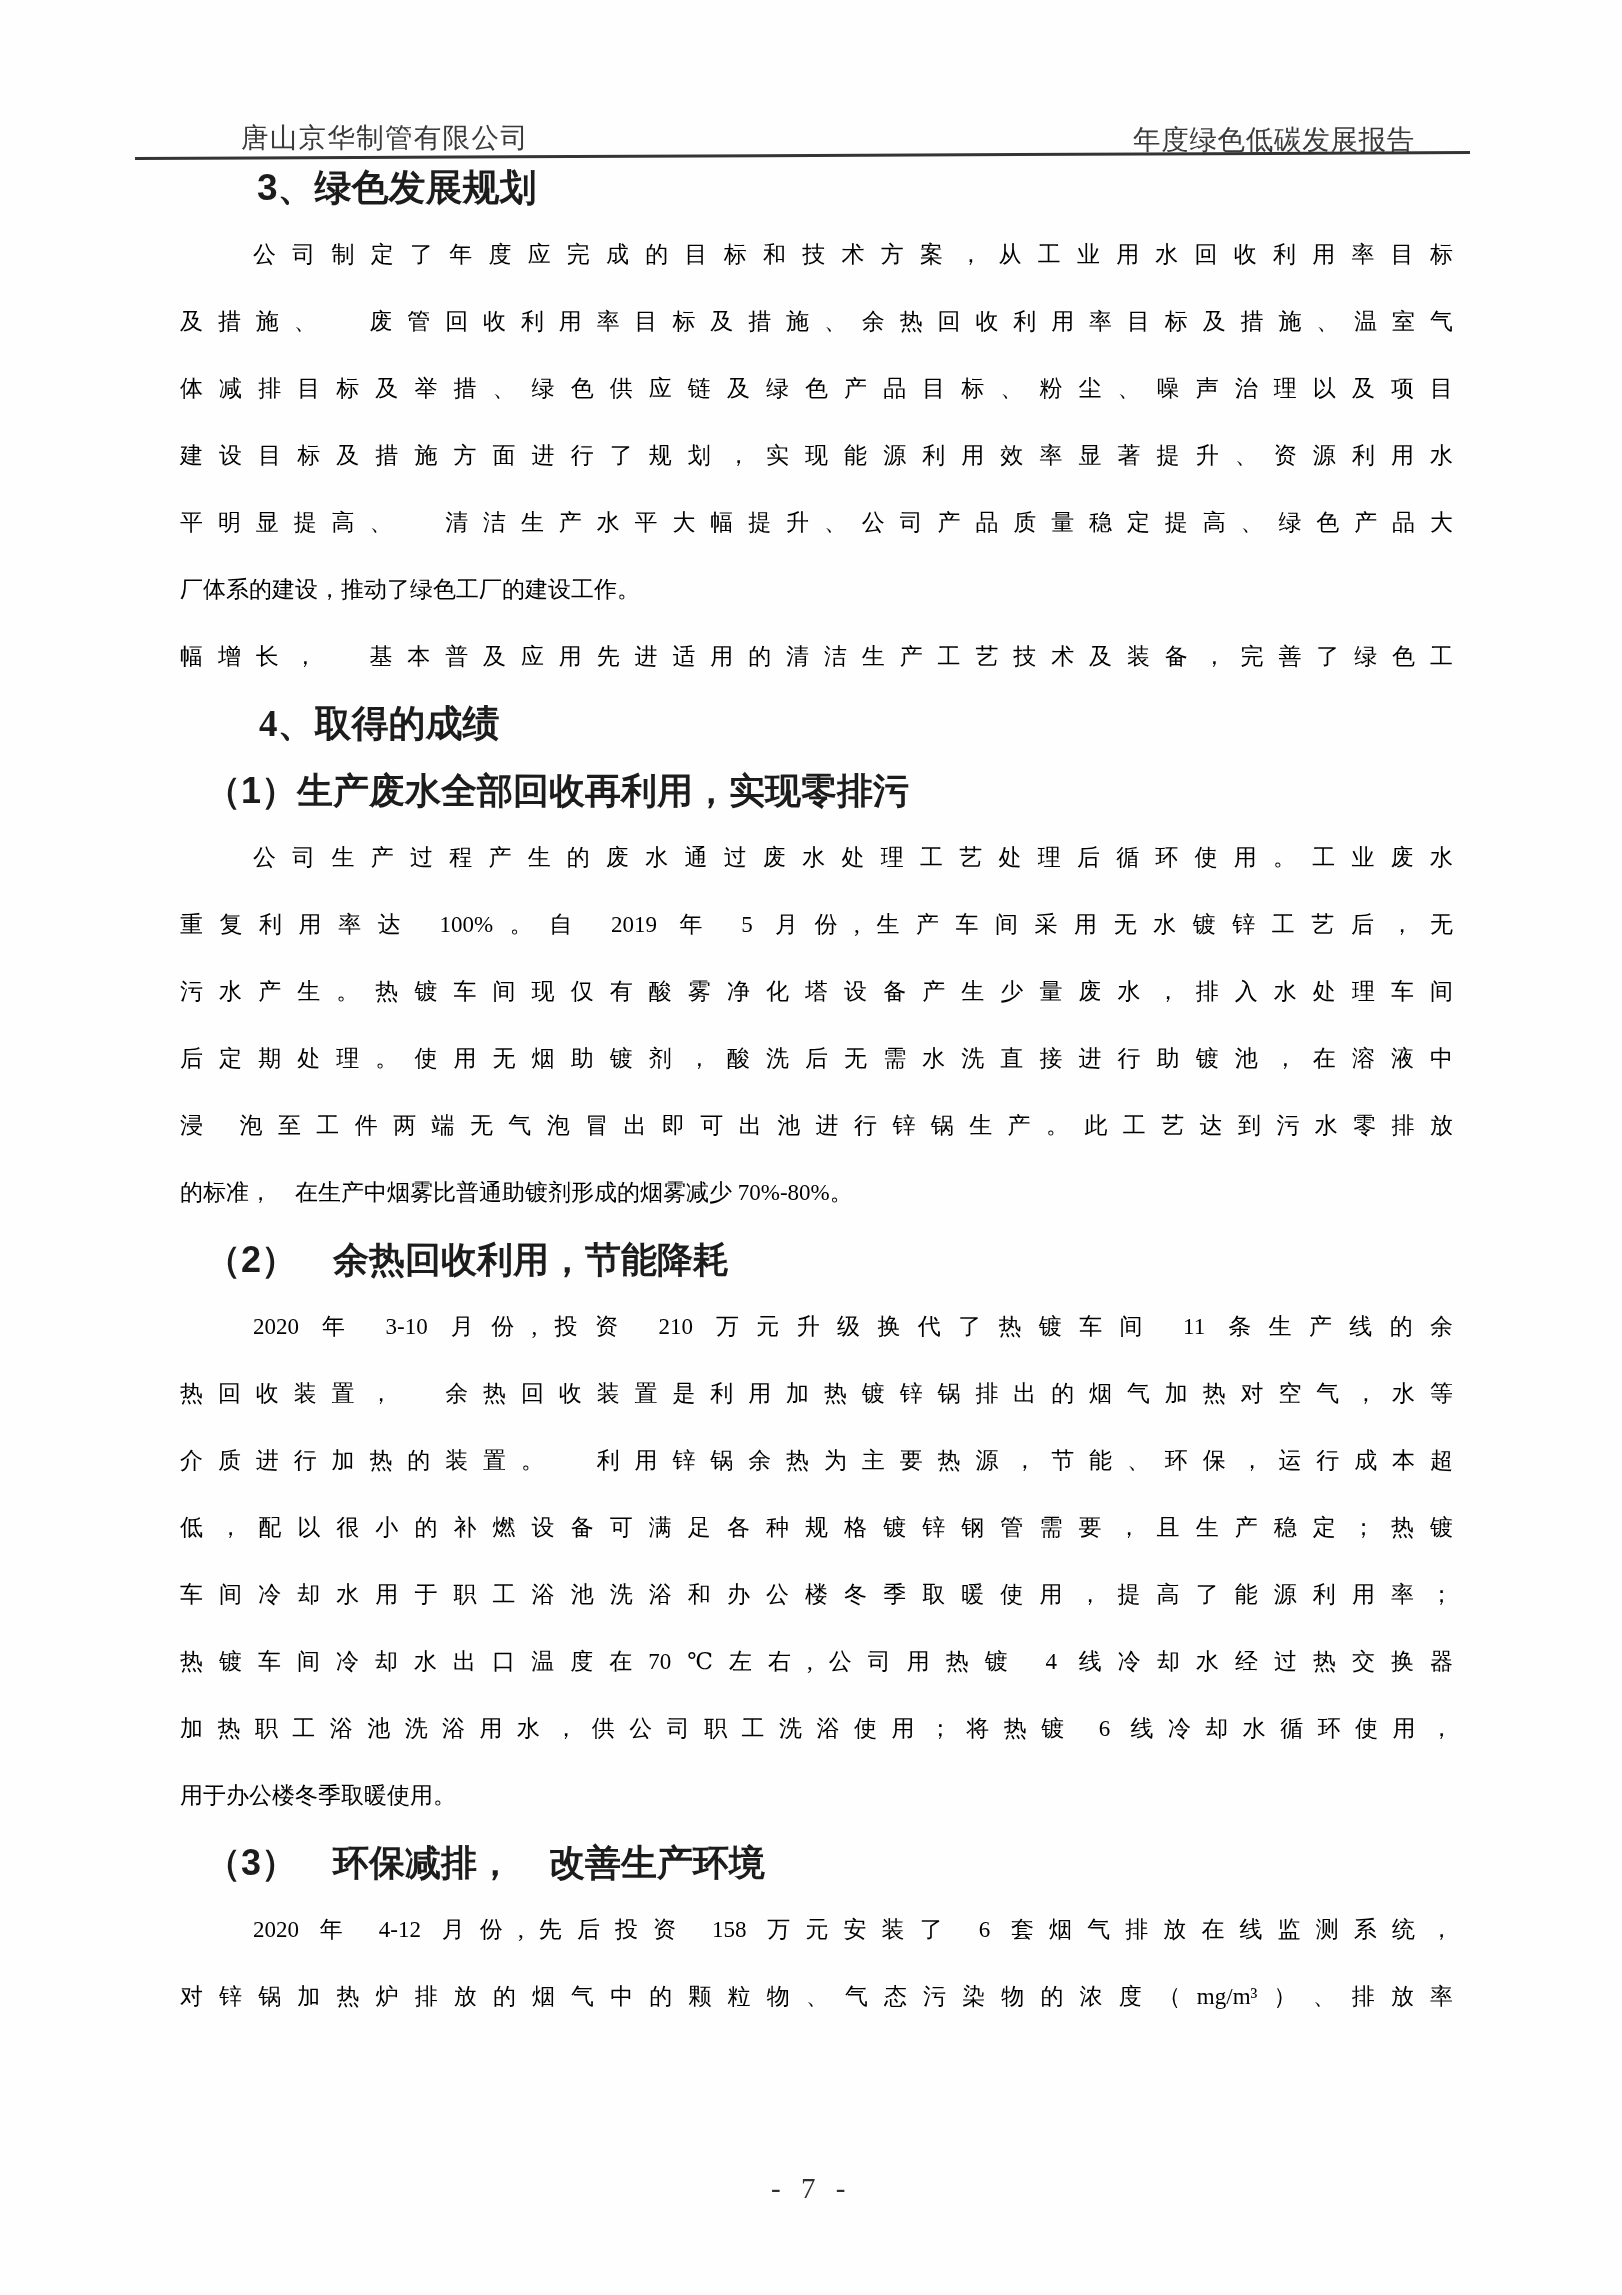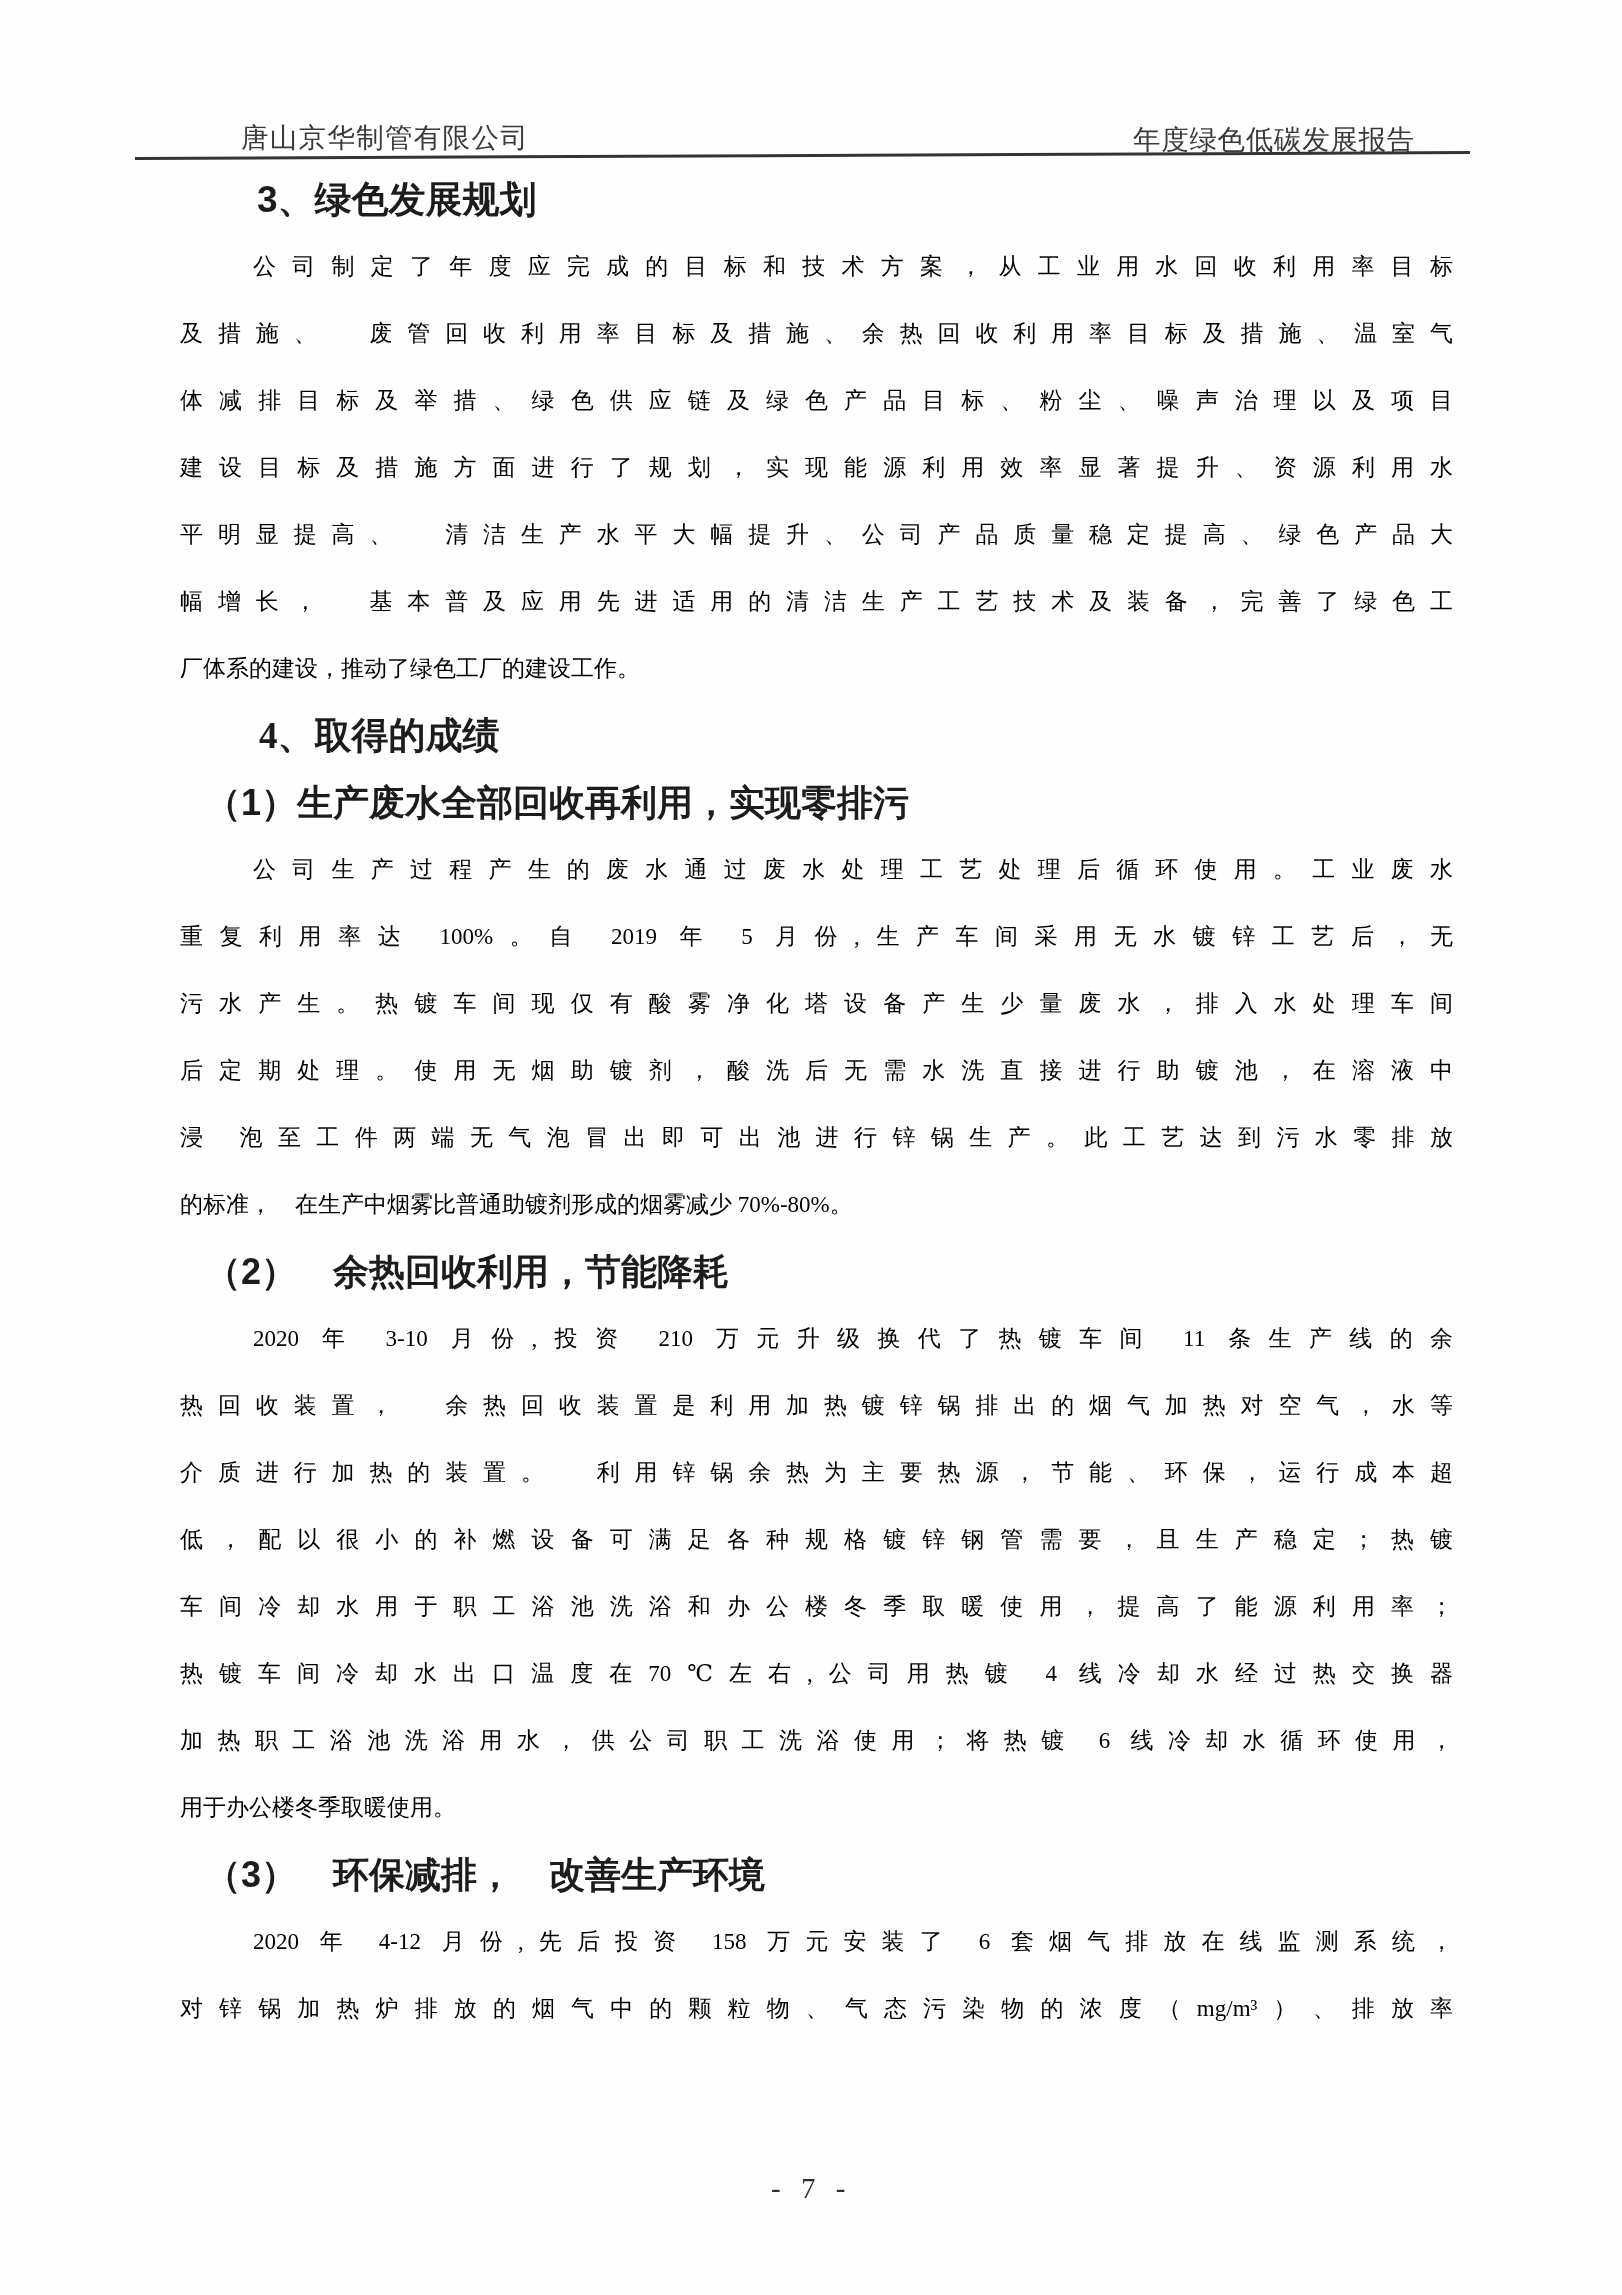--- a/index.html
+++ b/index.html
@@ -41,21 +41,21 @@
     top: 154px;
     width: 1335px;
     height: 3.3px;
     background: #343434;
     transform: rotate(-0.25deg);
   }
   
   .content {
     position: absolute;
     left: 180px;
-    top: 166px;
+    top: 154px;
     width: 1273px;
   }
   .line {
     height: 67px;
     line-height: 67px;
     font-size: 23px;
     white-space: nowrap;
     color: #000000;
   }
   .line.just {
@@ -103,22 +103,22 @@
   </header>
 
   <main class="content">
 
   <div class="line s-heading" style="text-indent: 77px;">3、绿色发展规划</div>
       <div class="line s-body just" style="text-indent: 73px;">公司制定了年度应完成的目标和技术方案，从工业用水回收利用率目标</div>
       <div class="line s-body just">及措施、　废管回收利用率目标及措施、余热回收利用率目标及措施、温室气</div>
       <div class="line s-body just">体减排目标及举措、绿色供应链及绿色产品目标、粉尘、噪声治理以及项目</div>
       <div class="line s-body just">建设目标及措施方面进行了规划，实现能源利用效率显著提升、资源利用水</div>
       <div class="line s-body just">平明显提高、　清洁生产水平大幅提升、公司产品质量稳定提高、绿色产品大</div>
+      <div class="line s-body">厂体系的建设，推动了绿色工厂的建设工作。</div>
       <div class="line s-body just">幅增长，　基本普及应用先进适用的清洁生产工艺技术及装备，完善了绿色工</div>
-      <div class="line s-body">厂体系的建设，推动了绿色工厂的建设工作。</div>
       <div class="line s-heading" style="text-indent: 79px; font-family: Liberation Serif, serif;">4、取得的成绩</div>
       <div class="line s-subheading" style="text-indent: 25px;">（1）生产废水全部回收再利用，实现零排污</div>
       <div class="line s-body just" style="text-indent: 73px;">公司生产过程产生的废水通过废水处理工艺处理后循环使用。工业废水</div>
       <div class="line s-body just">重复利用率达 100%。自 2019 年 5 月份,生产车间采用无水镀锌工艺后，无</div>
       <div class="line s-body just">污水产生。热镀车间现仅有酸雾净化塔设备产生少量废水，排入水处理车间</div>
       <div class="line s-body just">后定期处理。使用无烟助镀剂，酸洗后无需水洗直接进行助镀池，在溶液中</div>
       <div class="line s-body just">浸 泡至工件两端无气泡冒出即可出池进行锌锅生产。此工艺达到污水零排放</div>
       <div class="line s-body">的标准，　在生产中烟雾比普通助镀剂形成的烟雾减少 70%-80%。</div>
       <div class="line s-subheading" style="text-indent: 25px;">（2）　余热回收利用，节能降耗</div>
       <div class="line s-body just" style="text-indent: 73px;">2020 年 3-10 月份,投资 210 万元升级换代了热镀车间 11 条生产线的余</div>

